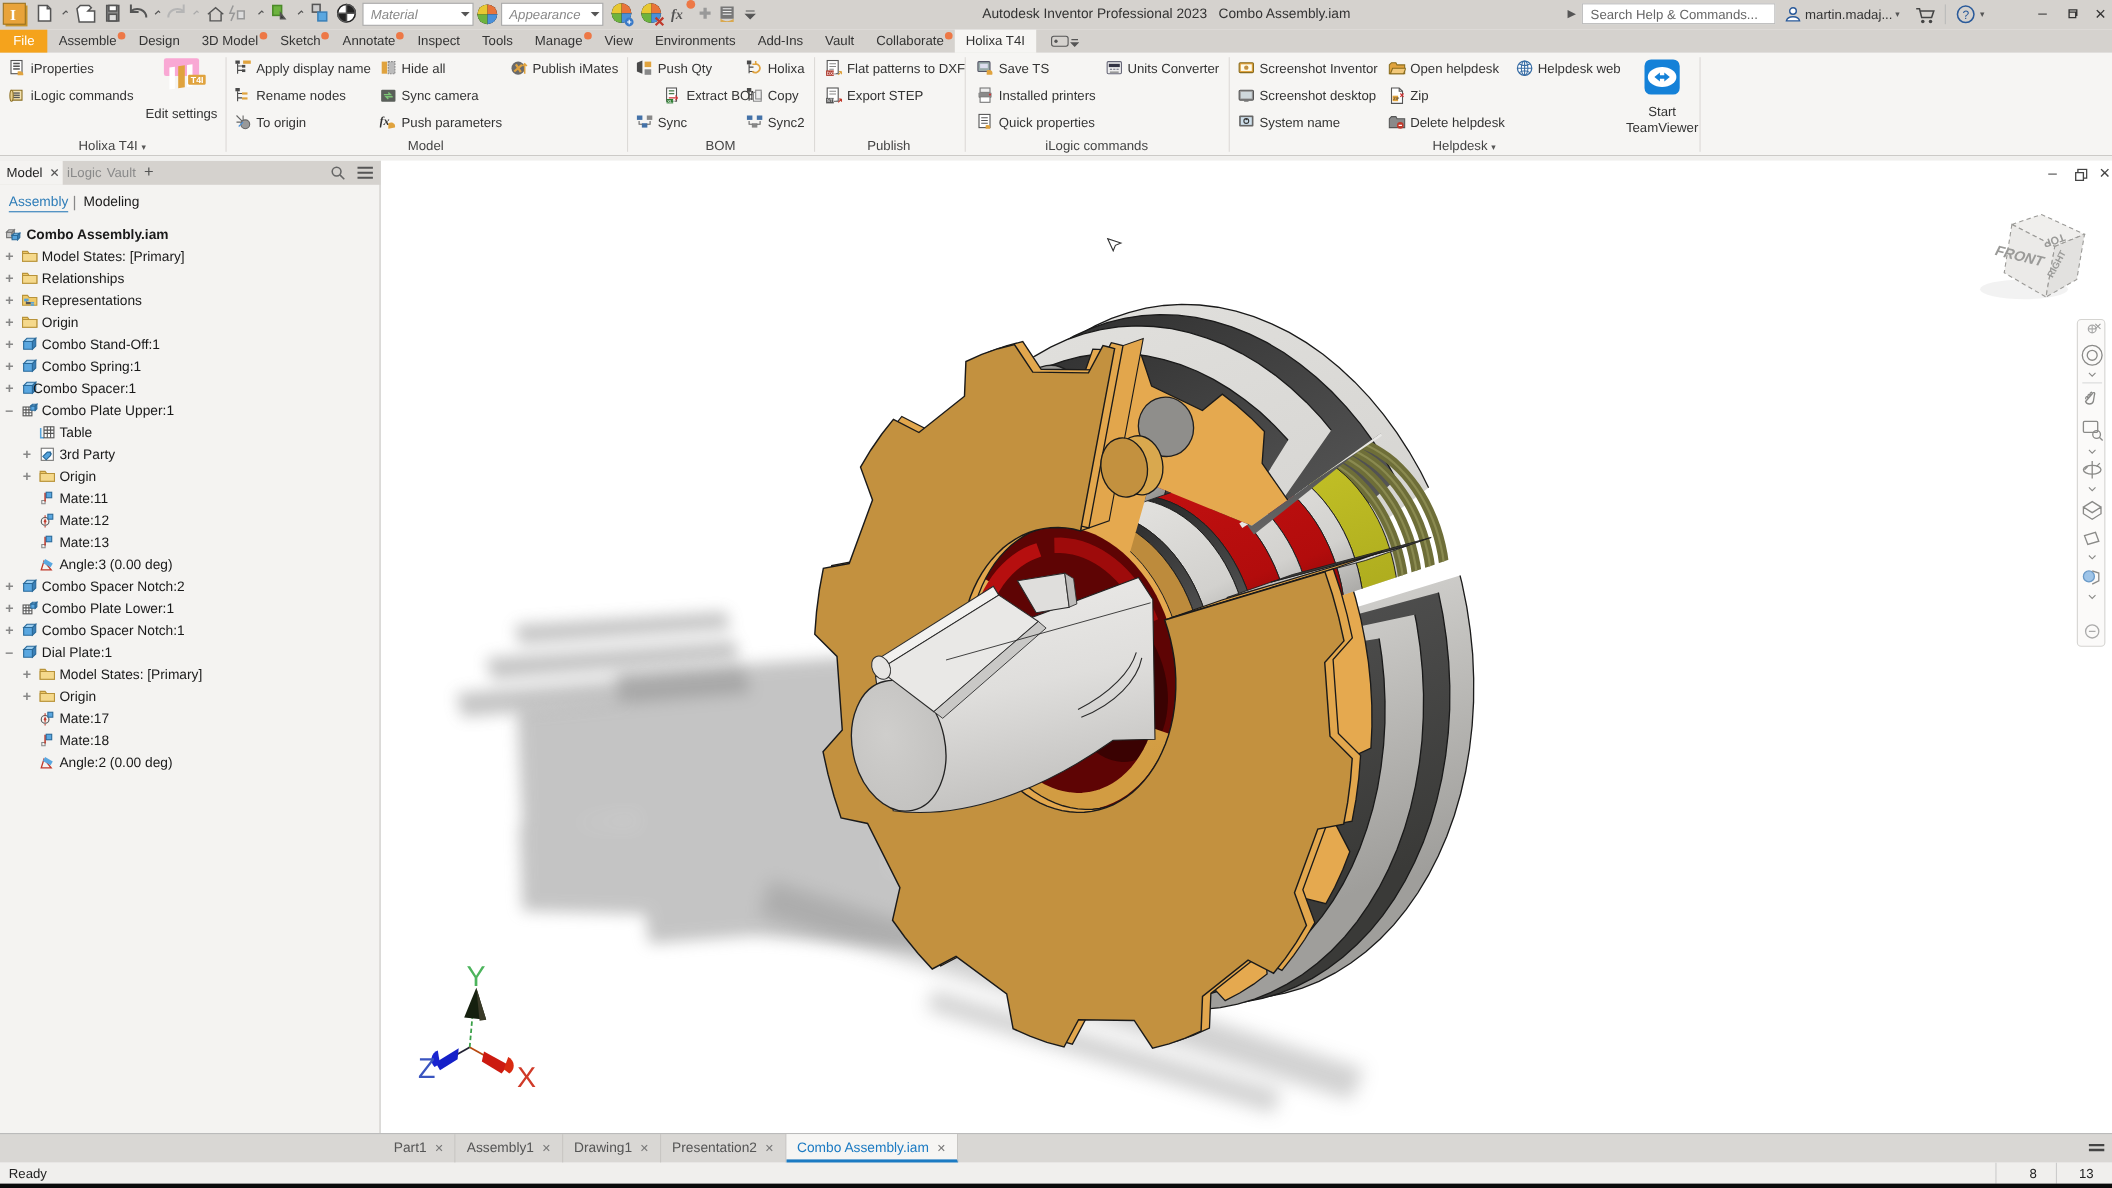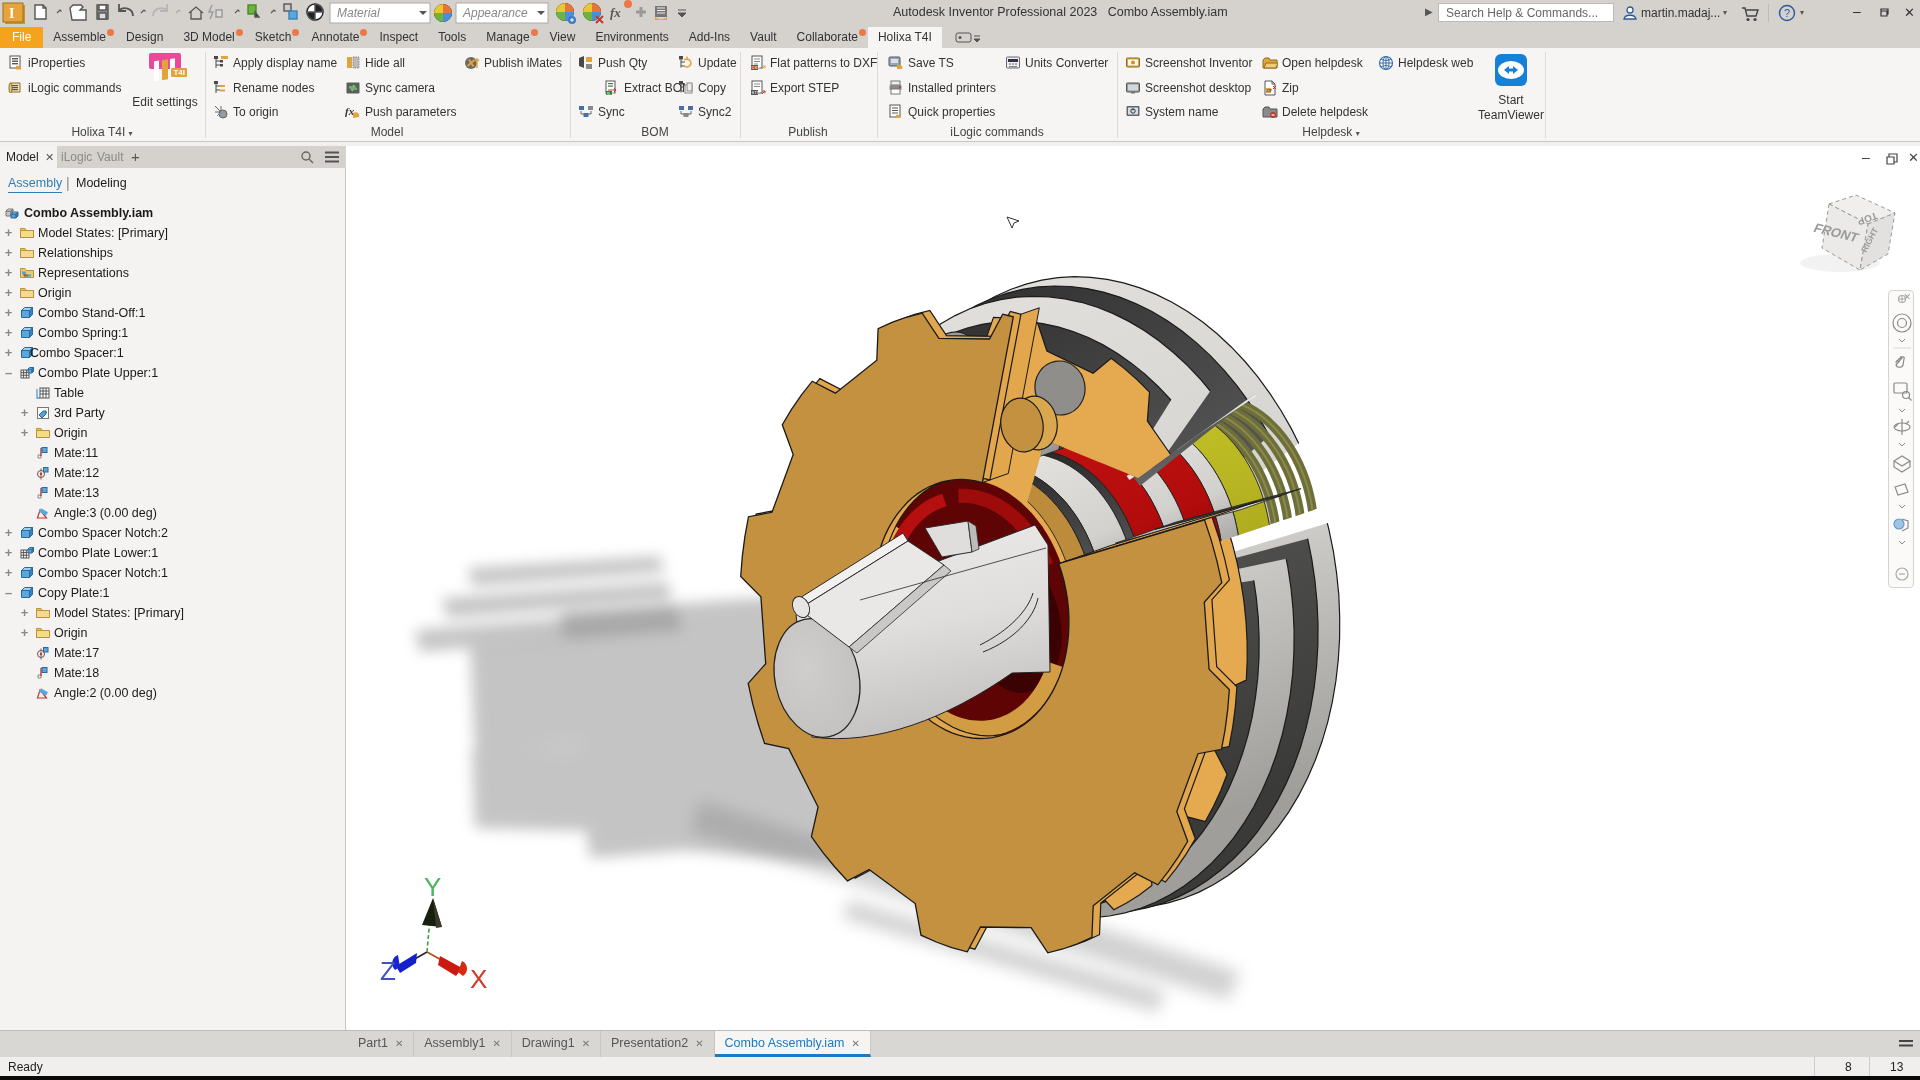--- a/index.html
+++ b/index.html
@@ -205,21 +205,21 @@
           <rect x="1" y="2" width="5" height="4" fill="#4472A8"></rect>
           <rect x="10" y="2" width="5" height="4" fill="#888"></rect>
           <rect x="5.5" y="9" width="5" height="4" fill="#4472A8"></rect>
           <path d="M3,7 v3 h3 M13,7 v3 h-3" stroke="#666" fill="none"></path>
         </svg></span><span class="ril">Sync</span></div>
     <div class="ri" style="left:678px;top:5px"><span class="ric"><svg width="16" height="16" viewBox="0 0 16 16">
           <rect x="1" y="1" width="4" height="3.5" fill="#4a4a4a"></rect>
           <path d="M3,4.5 v8 M3,7 h4 M3,11 h4" stroke="#4a4a4a" fill="none"></path>
           <path d="M9,4 a4,4 0 1 1 -3,6.8" fill="none" stroke="#E0A33E" stroke-width="1.6"></path>
           <path d="M9,1.5 v3 h-3" fill="none" stroke="#E0A33E" stroke-width="1.4"></path>
-        </svg></span><span class="ril">Update</span></div>
+        </svg></span><span class="ril">Holixa</span></div>
     <div class="ri" style="left:678px;top:30px"><span class="ric"><svg width="16" height="16" viewBox="0 0 16 16">
           <rect x="1" y="1" width="4" height="3.5" fill="#4a4a4a"></rect>
           <path d="M3,4.5 v8 M3,7 h3 M3,11 h3" stroke="#4a4a4a" fill="none"></path>
           <rect x="7" y="5" width="7" height="8" fill="#fff" stroke="#888"></rect>
           <rect x="9" y="3" width="5" height="8" fill="#eee" stroke="#888"></rect>
         </svg></span><span class="ril">Copy</span></div>
     <div class="ri" style="left:678px;top:54px"><span class="ric"><svg width="16" height="16" viewBox="0 0 16 16">
           <rect x="1" y="2" width="5" height="4" fill="#4472A8"></rect>
           <rect x="10" y="2" width="5" height="4" fill="#4472A8"></rect>
           <rect x="5.5" y="9" width="5" height="4" fill="#888"></rect>
@@ -292,21 +292,21 @@
           <path d="M1,5 l2,-2 h4 l1,2 h7 v8 h-14 z" fill="#8a8a8a" stroke="#555"></path>
           <circle cx="11" cy="11" r="3" fill="#c0392b"></circle>
           <path d="M9.5,11 h3" stroke="#fff" stroke-width="1.2"></path>
         </svg></span><span class="ril">Delete helpdesk</span></div>
     <div class="ri" style="left:1378px;top:5px"><span class="ric"><svg width="16" height="16" viewBox="0 0 16 16">
           <circle cx="8" cy="8" r="6.5" fill="#fff" stroke="#3a6ea5" stroke-width="1.2"></circle>
           <path d="M1.5,8 h13 M8,1.5 v13 M3,4 c3,2 7,2 10,0 M3,12 c3,-2 7,-2 10,0" stroke="#3a6ea5" fill="none"></path>
           <ellipse cx="8" cy="8" rx="3" ry="6.5" fill="none" stroke="#3a6ea5"></ellipse>
         </svg></span><span class="ril">Helpdesk web</span></div>
 <div style="position:absolute;left:128px;top:5px;width:74px;height:84px;text-align:center">
-<div style="display:inline-block;width:32px;height:16px;background:#ec4899;position:relative;border-radius:2px">
+<div style="display:inline-block;width:32px;height:16px;background:#f9a8d4;position:relative;border-radius:2px">
 <svg width="32" height="32" viewBox="0 0 32 32">
           <rect x="5" y="6" width="5" height="20" fill="#fff" transform="skewY(-8) translate(0,3)"></rect>
           <rect x="13" y="6" width="6" height="20" fill="#E0A33E" transform="skewY(-8) translate(0,3)"></rect>
           <rect x="21" y="6" width="5" height="20" fill="#fff" transform="skewY(-8) translate(0,3)"></rect>
         </svg>
 <div style="position:absolute;right:-6px;bottom:-8px;background:#E0A33E;color:#fff;font-size:8px;font-weight:bold;padding:0 2px;border-radius:1px">T4I</div>
 </div>
 <div style="font-size:12px;color:#333;margin-top:6px">Edit settings</div>
 </div>
 <div style="position:absolute;left:1478px;top:5px;width:66px;text-align:center">
@@ -732,21 +732,21 @@
         </svg></span>
       <span class="tlb" style="left:38px">Combo Spacer Notch:1</span>
     </div>
     <div class="trow" style="top:437px">
       <span class="texp" style="left:3px">–</span>
       <span class="tic" style="left:19px"><svg width="16" height="16" viewBox="0 0 16 16">
           <path d="M2.5,5.5 h8 v7 h-8 z" fill="#5AA7E0" stroke="#2a6a9a"></path>
           <path d="M2.5,5.5 l3,-3 h8 l-3,3 z" fill="#9CCEF0" stroke="#2a6a9a"></path>
           <path d="M10.5,5.5 l3,-3 v7 l-3,3 z" fill="#3A80B8" stroke="#2a6a9a"></path>
         </svg></span>
-      <span class="tlb" style="left:38px">Copy Plate:1</span>
+      <span class="tlb" style="left:38px">Dial Plate:1</span>
     </div>
     <div class="trow" style="top:457px">
       <span class="texp" style="left:19px">+</span>
       <span class="tic" style="left:35px"><svg width="16" height="16" viewBox="0 0 16 16">
           <path d="M1.5,3.5 h4.5 l1.5,2 h7 v7 h-13 z" fill="#EFC968" stroke="#B8933A"></path>
           <path d="M1.5,5.5 h13 v7 h-13 z" fill="#F5D98C" stroke="#B8933A"></path>
         </svg></span>
       <span class="tlb" style="left:54px">Model States: [Primary]</span>
     </div>
     <div class="trow" style="top:477px">

